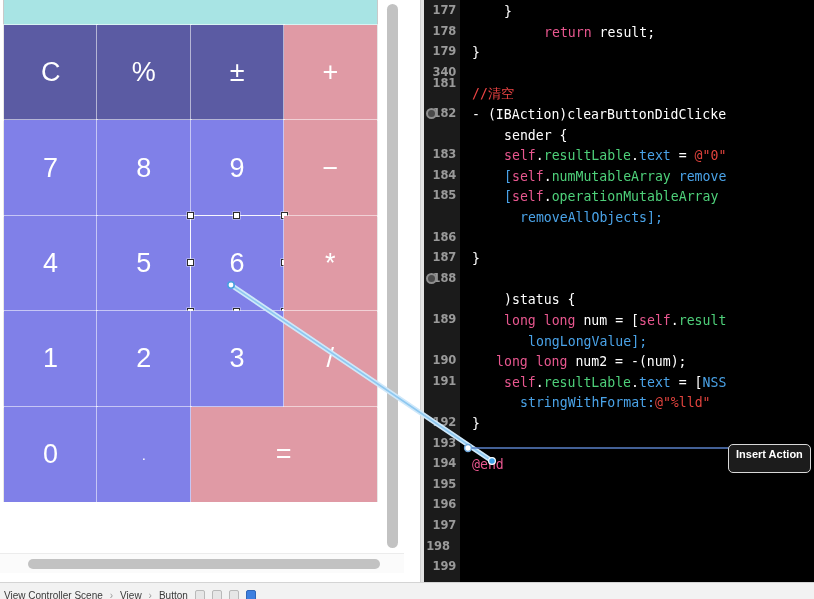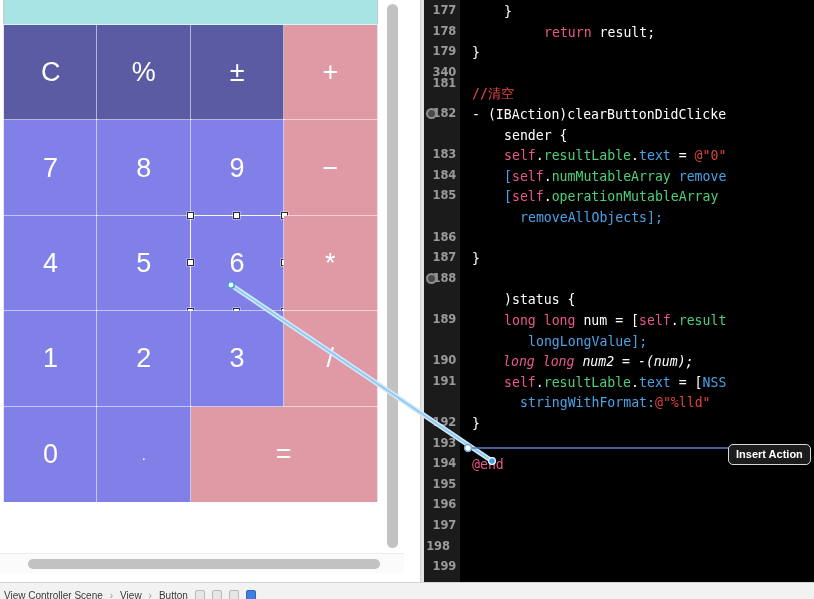--- a/index.html
+++ b/index.html
@@ -91,21 +91,21 @@
   .t-msg  { color:#4aa3e8; }        
   .t-str  { color:#e0433d; }        
   .t-cmt  { color:#ef4444; }        
   .t-pln  { color:#ffffff; }
 
   
   #drag-svg { position:absolute; left:0; top:0; width:814px; height:599px;
     pointer-events:none; }
 
   #insert-action { position:absolute; left:728px; top:444px;
-    padding:3px 7px 4px 7px; background:#1c1c1c; color:#ffffff;
+    padding:3px 7px 12px 7px; background:#1c1c1c; color:#ffffff;
     border:1.5px solid #d9d9d9; border-radius:5px;
     font-size:11px; font-weight:bold; font-family:"Liberation Sans", sans-serif;
     white-space:nowrap; }
 
   #editor-bottom { position:absolute; left:424px; top:582px; width:390px; height:17px;
     background:#f2f2f2; border-top:1px solid #d4d4d4; }
 </style>
 </head>
 <body>
 
@@ -237,21 +237,21 @@
         <div class="cl" style="top: 108px; left: 12px;"><span class="t-pln">- (</span><span class="t-type">IBAction</span><span class="t-pln">)clearButtonDidClicke</span></div>
         <div class="cl" style="top: 128.6px; left: 44px;"><span class="t-pln">sender {</span></div>
         <div class="cl" style="top: 149.2px; left: 44px;"><span class="t-kw">self</span><span class="t-pln">.</span><span class="t-prop">resultLable</span><span class="t-pln">.</span><span class="t-msg">text</span><span class="t-pln"> = </span><span class="t-str">@"0"</span></div>
         <div class="cl" style="top: 169.8px; left: 44px;"><span class="t-msg">[</span><span class="t-kw">self</span><span class="t-pln">.</span><span class="t-prop">numMutableArray</span><span class="t-pln"> </span><span class="t-msg">remove</span></div>
         <div class="cl" style="top: 190.4px; left: 44px;"><span class="t-msg">[</span><span class="t-kw">self</span><span class="t-pln">.</span><span class="t-prop">operationMutableArray</span></div>
         <div class="cl" style="top: 211px; left: 60px;"><span class="t-msg">removeAllObjects</span><span class="t-msg">];</span></div>
         <div class="cl" style="top: 252.2px; left: 12px;"><span class="t-pln">}</span></div>
         <div class="cl" style="top: 293.4px; left: 44px;"><span class="t-pln">)status {</span></div>
         <div class="cl" style="top: 314px; left: 44px;"><span class="t-kw">long long</span><span class="t-pln"> num = [</span><span class="t-kw">self</span><span class="t-pln">.</span><span class="t-prop">result</span></div>
         <div class="cl" style="top: 334.6px; left: 68px;"><span class="t-msg">longLongValue</span><span class="t-msg">];</span></div>
-        <div class="cl" style="top: 355.2px; left: 43px; font-style: italic;"><span class="t-kw">long long</span><span class="t-pln"> num2 = -(num);</span></div>
+        <div class="cl" style="top: 355.2px; left: 36px;"><span class="t-kw">long long</span><span class="t-pln"> num2 = -(num);</span></div>
         <div class="cl" style="top: 375.8px; left: 44px;"><span class="t-kw">self</span><span class="t-pln">.</span><span class="t-prop">resultLable</span><span class="t-pln">.</span><span class="t-msg">text</span><span class="t-pln"> = [</span><span class="t-msg">NSS</span></div>
         <div class="cl" style="top: 396.4px; left: 60px;"><span class="t-msg">stringWithFormat:</span><span class="t-str">@"%lld"</span></div>
         <div class="cl" style="top: 417px; left: 12px;"><span class="t-pln">}</span></div>
         <div class="cl" style="top: 437.6px; left: 12px;"><span class="t-pln"></span></div>
         <div class="cl" style="top: 458.2px; left: 12px;"><span class="t-kw">@end</span></div>
         <div class="cl" style="top: 478.8px; left: 12px;"><span class="t-pln"></span></div>
         <div class="cl" style="top: 499.4px; left: 12px;"><span class="t-pln"></span></div>
         <div class="cl" style="top: 520px; left: 12px;"><span class="t-pln"></span></div>
         <div class="cl" style="top: 540.6px; left: 12px;"><span class="t-pln"></span></div>
         <div class="cl" style="top: 561.2px; left: 12px;"><span class="t-pln"></span></div>

